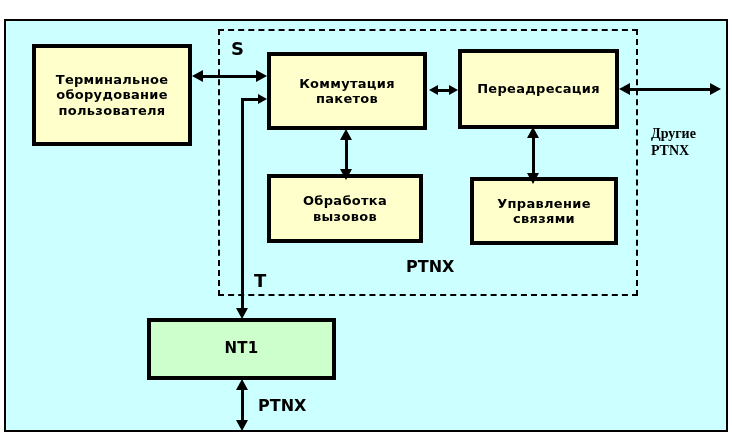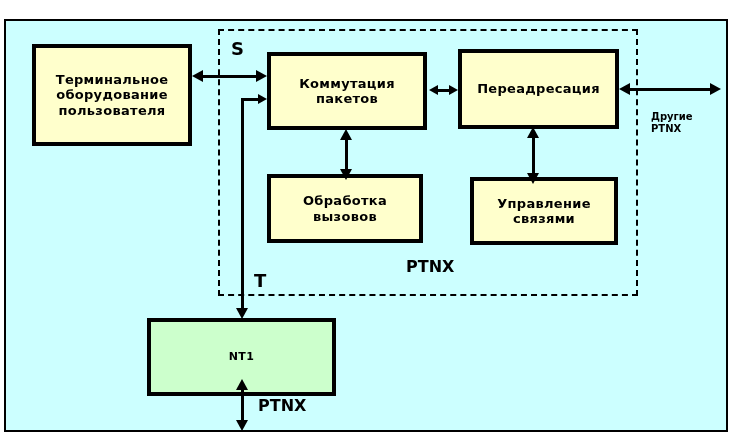--- a/index.html
+++ b/index.html
@@ -137,21 +137,21 @@
     <div class="box yellow" style="left:261px; top:153px; width:156px; height:69px; font-size:13px;">
       <span class="box-label">Обработка
 вызовов</span>
     </div>
 
     <div class="box yellow" style="left:454px; top:156px; width:148px; height:68px; font-size:13px;margin-left:10px;">
       <span class="box-label">Управление
 связями</span>
     </div>
 
-    <div class="box green" style="left:141px; top:297px; width:189px; height:78px; font-size:11px;">
+    <div class="box green" style="left:141px; top:297px; width:189px; height:62px; font-size:15px;">
       <span class="box-label">NT1</span>
     </div>
 
     <div class="hline" style="left:196px; top:54px; width:56px;"></div>
     <div class="arrow left" style="left:186px; top:49px;"></div>
     <div class="arrow right" style="left:250px; top:49px;"></div>
 
     <div class="vline" style="left:235px; top:78px; height:212px;"></div>
 
     <div class="hline" style="left:235px; top:77px; width:20px;"></div>
@@ -178,19 +178,19 @@
     <div class="vline" style="left:235px; top:364px; width:3px; height:38px;"></div>
     <div class="arrow up" style="left:230px; top:358px;"></div>
     <div class="arrow down" style="left:230px; top:399px;"></div>
 
     <div class="label" style="left:225px; top:17px; font-size:18px;">S</div>
 
     <div class="label" style="left:248px; top:249px; font-size:18px;">T</div>
 
     <div class="label" style="left:252px; top:375px; font-size:16px;">PTNX</div>
 
-    <div class="label" style="left:645px; top:90px; font-size:10px;">Другие
+    <div class="label" style="left:645px; top:105px; font-size:14px;font-family:Liberation Serif, serif;">Другие
 PTNX</div>
 
     <div class="label" style="left:400px; top:236px; font-size:16px;">PTNX</div>
 
   </div>
 </div>
 
 </body></html>

